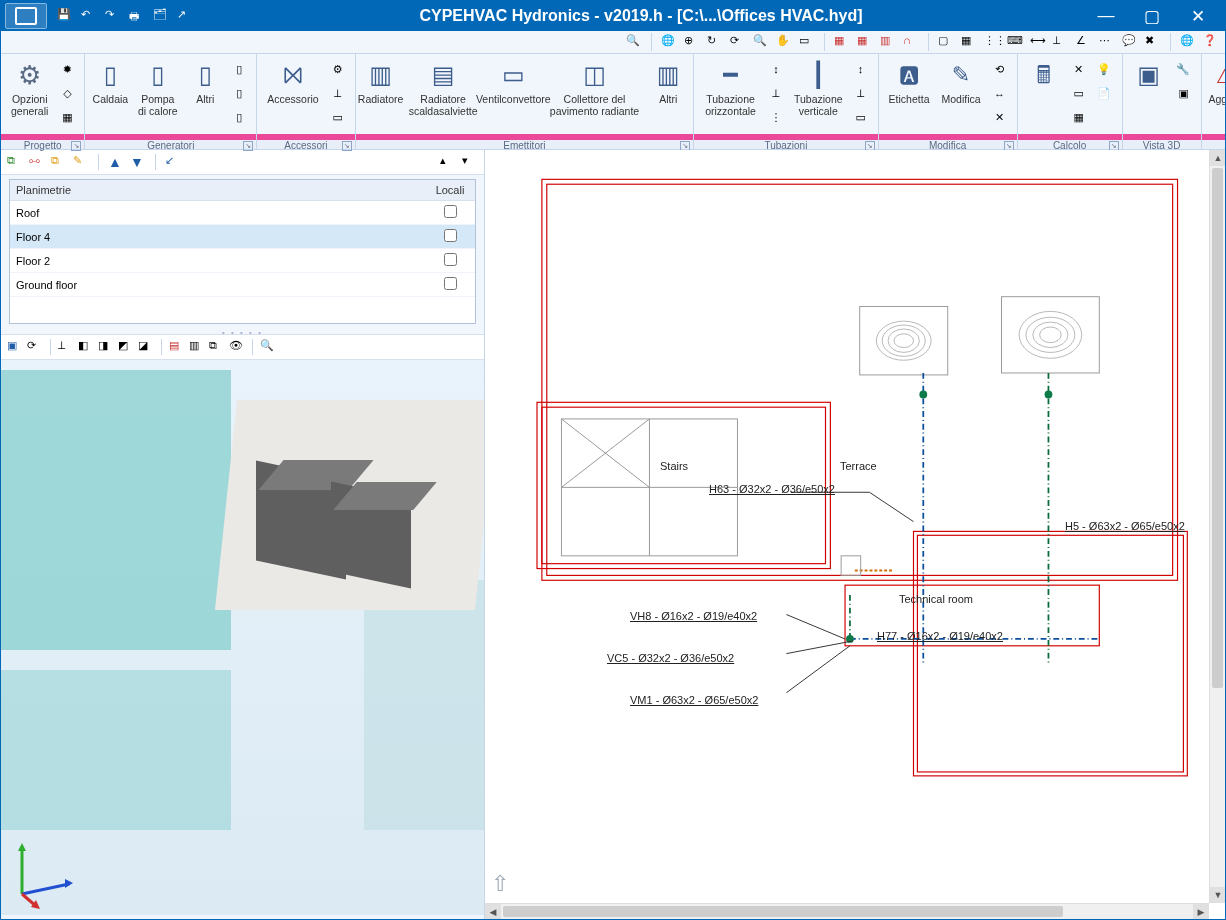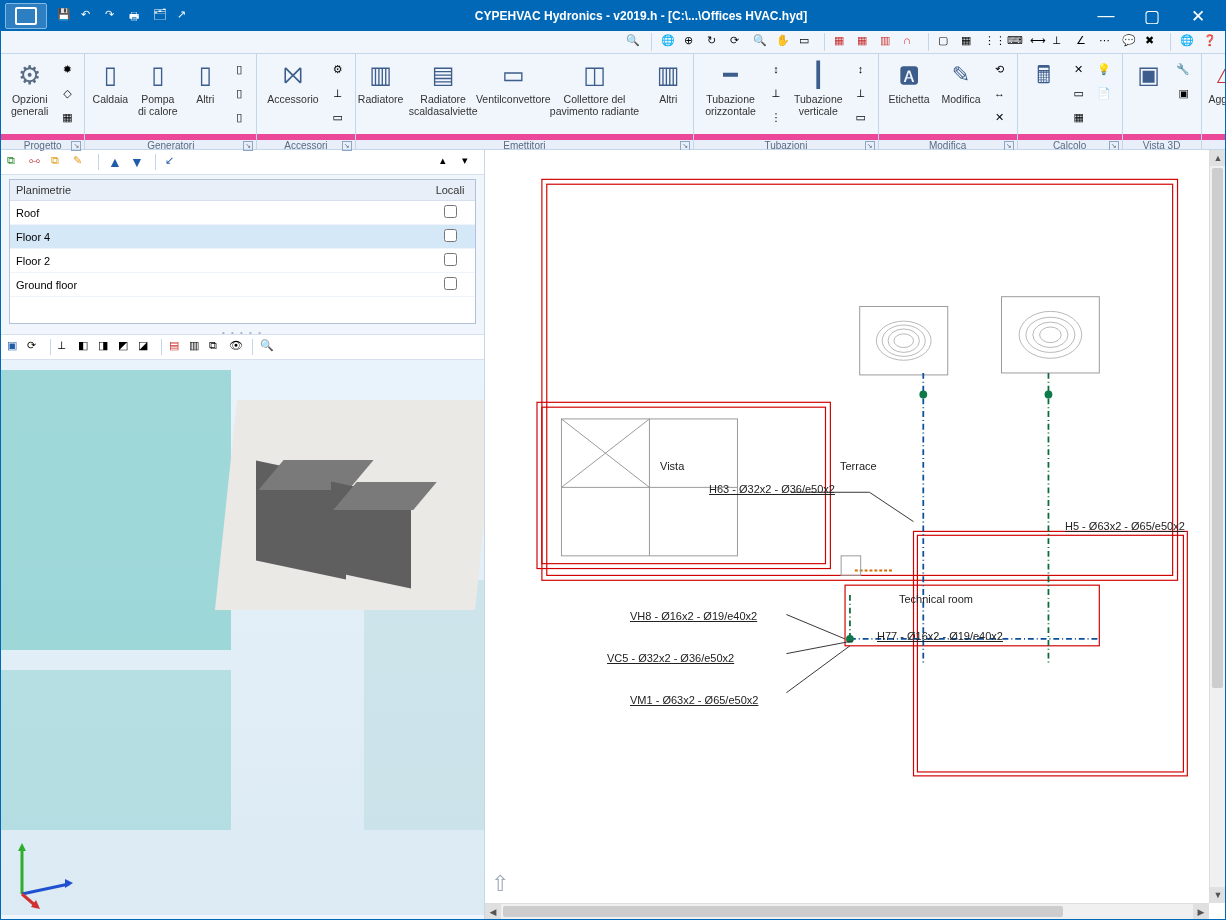--- a/index.html
+++ b/index.html
@@ -2,21 +2,21 @@
 <html><head>
 <meta charset="utf-8">
 <style>
   * { box-sizing: border-box; margin: 0; padding: 0; }
   body { font-family: "Segoe UI", Tahoma, sans-serif; font-size: 11px; background: #fff; width: 1226px; height: 920px; overflow: hidden; position: relative; border: 1px solid #0068b7; }
   .titlebar { height: 30px; background: #0068b7; color: #fff; display: flex; align-items: center; padding: 0 4px; }
   .titlebar .app-icon { width: 42px; height: 26px; background: #2d7fc2; border: 1px solid #7fb9e3; display: flex; align-items:center; justify-content:center; margin-right:4px; border-radius:2px;}
   .titlebar .app-icon-inner { width: 22px; height: 18px; border: 2px solid #fff; border-radius:2px; position:relative;}
   .titlebar .qat { display:flex; gap:8px; align-items:center; padding:0 6px;}
   .titlebar .qat-icon { width:16px; height:16px; display:inline-block; color:#fff;}
-  .titlebar .title { flex:1; text-align:center; font-weight:bold; font-size:12px;}
+  .titlebar .title { flex:1; text-align:center; font-weight:bold; font-size:16px;}
   .titlebar .win-controls { display:flex; gap:0;}
   .titlebar .win-btn { width:46px; height:30px; display:flex; align-items:center; justify-content:center; color:#fff; font-size:17px;}
   .secondbar { height:23px; background:#f1f6fc; border-bottom:1px solid #c5d6ea; display:flex; justify-content:flex-end; align-items:center; padding:0 6px; gap:7px;}
   .secondbar .tb-icon { width:16px; height:16px; display:inline-block; }
   .secondbar .sep { width:1px; height:18px; background:#c5d6ea; margin:0 2px;}
   .ribbon { display:flex; background:#f1f6fc; border-bottom:1px solid #c5d6ea; height:96px; }
   .ribbon-group { border-right:1px solid #c5d6ea; display:flex; flex-direction:column; padding:2px 4px 0 4px; position:relative;}
   .ribbon-group .buttons { display:flex; flex:1; align-items:flex-start;}
   .ribbon-group .group-label { height:15px; font-size:10px; color:#5a6b84; text-align:center; background:#e8eff8; margin:0 -4px; border-top:6px solid #ec4899; position:relative;}
   .ribbon-group .group-label .launcher{position:absolute; right:3px; top:1px; width:10px;height:10px; border:1px solid #8fa7c6; font-size:7px; line-height:8px; color:#5a6b84;}
@@ -422,21 +422,21 @@
         <rect x="356" y="415" width="20" height="20" class="grayline"></rect>
 
         <line x1="305" y1="350" x2="385" y2="350" stroke="#333" stroke-width="1"></line>
         <line x1="385" y1="350" x2="430" y2="380" stroke="#333" stroke-width="1"></line>
         <line x1="300" y1="475" x2="360" y2="500" stroke="#333" stroke-width="1"></line>
         <line x1="300" y1="515" x2="368" y2="502" stroke="#333" stroke-width="1"></line>
         <line x1="300" y1="555" x2="365" y2="507" stroke="#333" stroke-width="1"></line>
       </svg>
 
       
-      <div class="plan-label" style="left:175px; top:310px;">Vista</div>
+      <div class="plan-label" style="left:175px; top:310px;">Stairs</div>
       <div class="plan-label" style="left:355px; top:310px;">Terrace</div>
       <div class="plan-label" style="left:414px; top:423px;margin-top:20px;">Technical room</div>
 
       <div class="plan-label u" style="left:224px; top:333px;">H63 - Ø32x2 - Ø36/e50x2</div>
       <div class="plan-label u" style="left:580px; top:370px;">H5 - Ø63x2 - Ø65/e50x2</div>
       <div class="plan-label u" style="left:145px; top:460px;">VH8 - Ø16x2 - Ø19/e40x2</div>
       <div class="plan-label u" style="left:392px; top:480px;">H77 - Ø16x2 - Ø19/e40x2</div>
       <div class="plan-label u" style="left:122px; top:502px;">VC5 - Ø32x2 - Ø36/e50x2</div>
       <div class="plan-label u" style="left:145px; top:544px;text-align:center;">VM1 - Ø63x2 - Ø65/e50x2</div>
 

